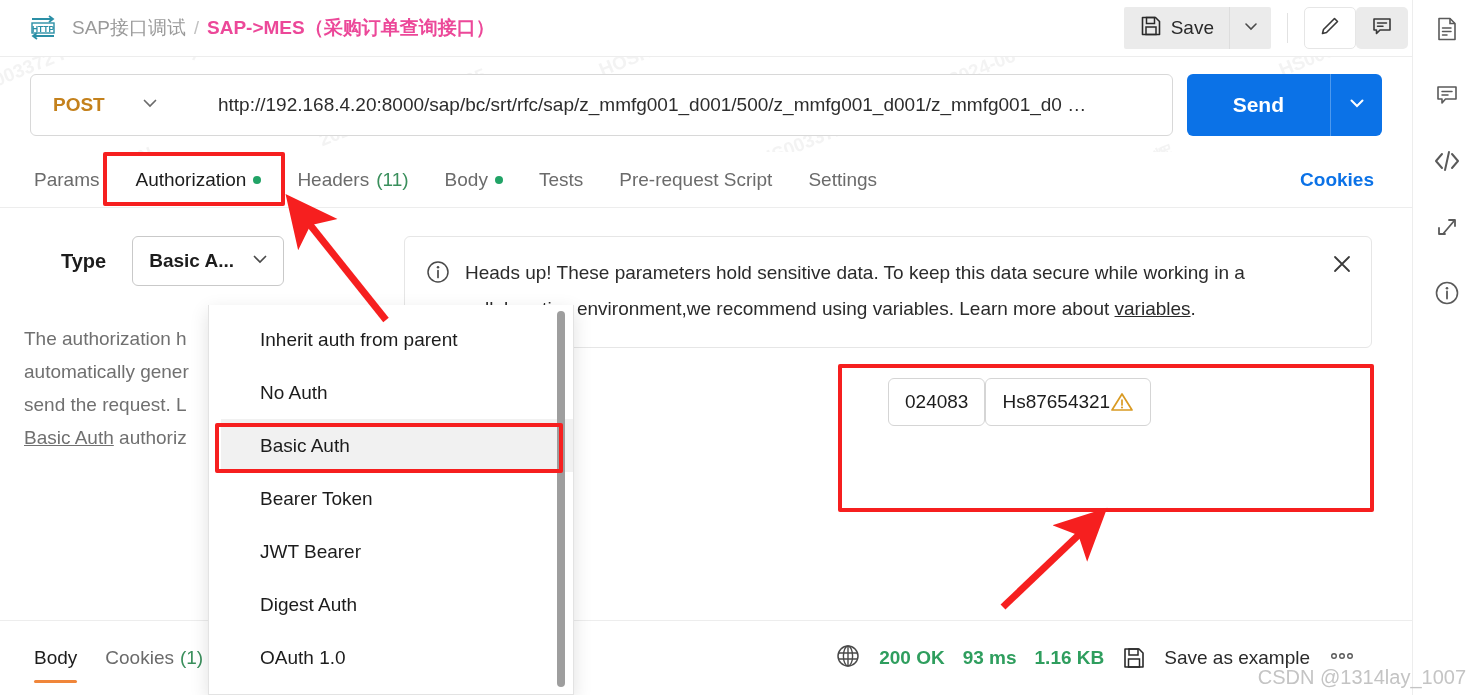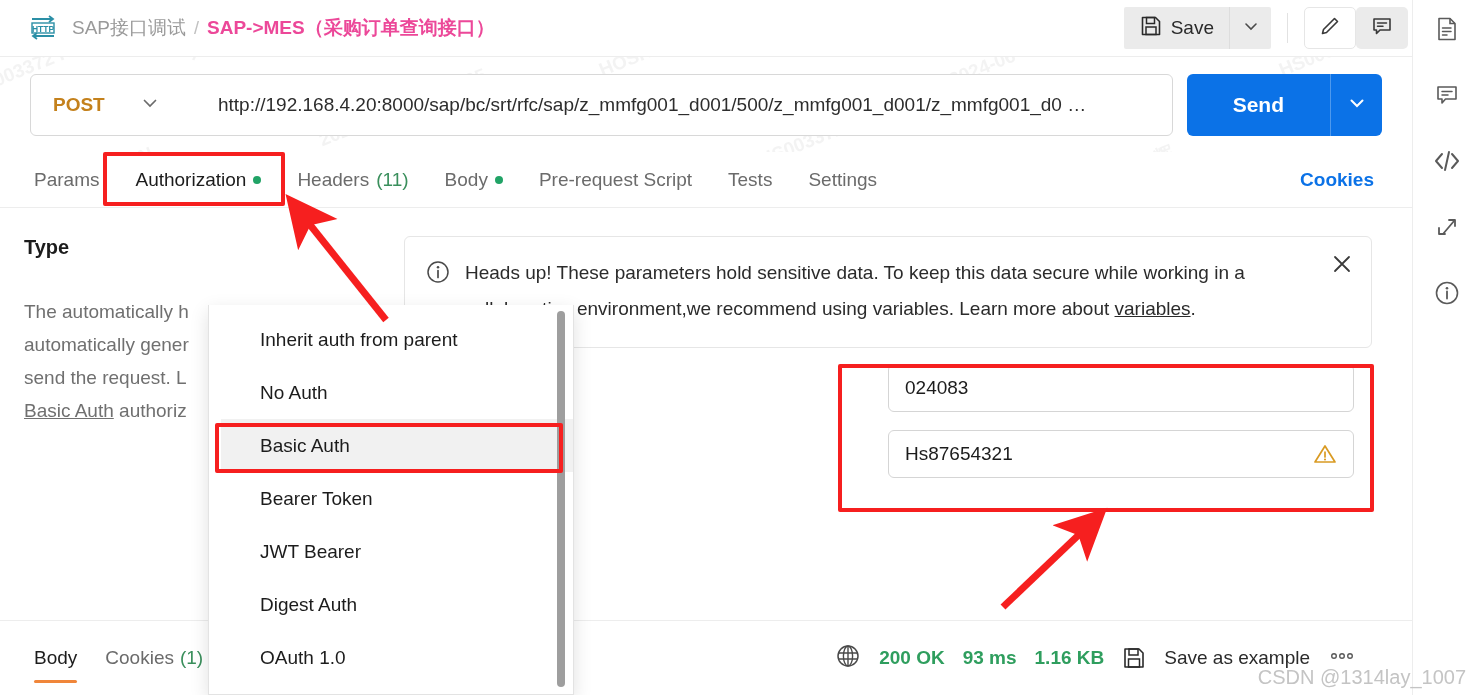--- a/index.html
+++ b/index.html
@@ -138,21 +138,21 @@
   }
 
   
   .content {
     position: absolute; left: 0; top: 208px; width: 1412px; height: 412px;
     background: #fff; z-index: 6;
   }
   .auth-left {
     position: absolute; left: 24px; top: 28px; width: 360px;
   }
-  .type-row { display: flex; align-items: center; gap: 26px; }
+  .type-row { display: flex; align-items: center; gap: 26px; margin-left: 37px; }
   .type-label { font-size: 20px; font-weight: 700; color: #1c1c1c; }
   .type-select {
     width: 152px; height: 50px; border: 1px solid #c9c9c9; border-radius: 6px;
     display: flex; align-items: center; justify-content: space-between;
     padding: 0 14px 0 16px; cursor: pointer; background: #fff;
   }
   .type-select .val { font-size: 19px; color: #1c1c1c; font-weight: 700; }
   .auth-desc {
     margin-top: 36px; font-size: 19px; line-height: 33px; color: #707070;
     width: 360px;
@@ -188,22 +188,22 @@
     font-size: 19px; line-height: 36px; color: #2b2b2b; max-width: 880px;
   }
   .banner-text a { color: #2b2b2b; text-decoration: underline; cursor: pointer; }
   .banner-close {
     position: absolute; right: 16px; top: 16px; cursor: pointer;
     width: 26px; height: 26px; display: flex; align-items: center; justify-content: center;
   }
 
   
   .creds {
-    position: absolute; left: 888px; top: 156px; width: 466px;
-    display: flex; flex-direction: column; gap: 18px; z-index: 7;
+    position: absolute; left: 888px; top: 170px; width: 466px;
+    display: flex; flex-direction: row; z-index: 7;
   }
   .cred-field {
     height: 48px; border: 1px solid #d5d5d5; border-radius: 6px;
     display: flex; align-items: center; padding: 0 16px; background: #fff;
     cursor: text;
   }
   .cred-field .v { font-size: 19px; color: #1c1c1c; }
   .cred-warn { margin-left: auto; display: flex; align-items: center; }
 
   
@@ -415,39 +415,47 @@
     </div>
     <div class="tab">
       <span>Headers</span>
       <span class="count">(11)</span>
     </div>
     <div class="tab">
       <span>Body</span>
       <span class="dot"></span>
     </div>
     <div class="tab">
+      <span>Tests</span>
+    </div>
+    <div class="tab">
       <span>Pre-request Script</span>
-    </div>
-    <div class="tab">
-      <span>Tests</span>
     </div>
     <div class="tab">
       <span>Settings</span>
     </div>
     <div class="cookies-link">Cookies</div>
   </div>
 
   <div class="content">
 
     <div class="auth-left">
       <div class="type-row">
         <span class="type-label">Type</span>
+        <div class="type-select">
+          <span class="val">Basic A...</span>
+          <span>
+            <svg width="18" height="18" viewBox="0 0 18 18">
+                <path d="M3.5 6.5 L9 12 L14.5 6.5" fill="none" stroke="#4a4a4a" stroke-width="1.7" stroke-linecap="round"></path>
+              </svg>
+          </span>
+        </div>
       </div>
       <div class="auth-desc">
-        <div>The automatically h</div>
+        <div>The authorization h</div>
         <div>automatically gener</div>
         <div>send the request. L</div>
         <div><a>Basic Auth</a><span> authoriz</span></div>
       </div>
     </div>
 
     <div class="banner">
       <span style="flex:0 0 auto; margin-top:4px;">
         <svg width="26" height="26" viewBox="0 0 26 26">
           <circle cx="13" cy="13" r="10" fill="none" stroke="#4a4a4a" stroke-width="1.5"></circle>

